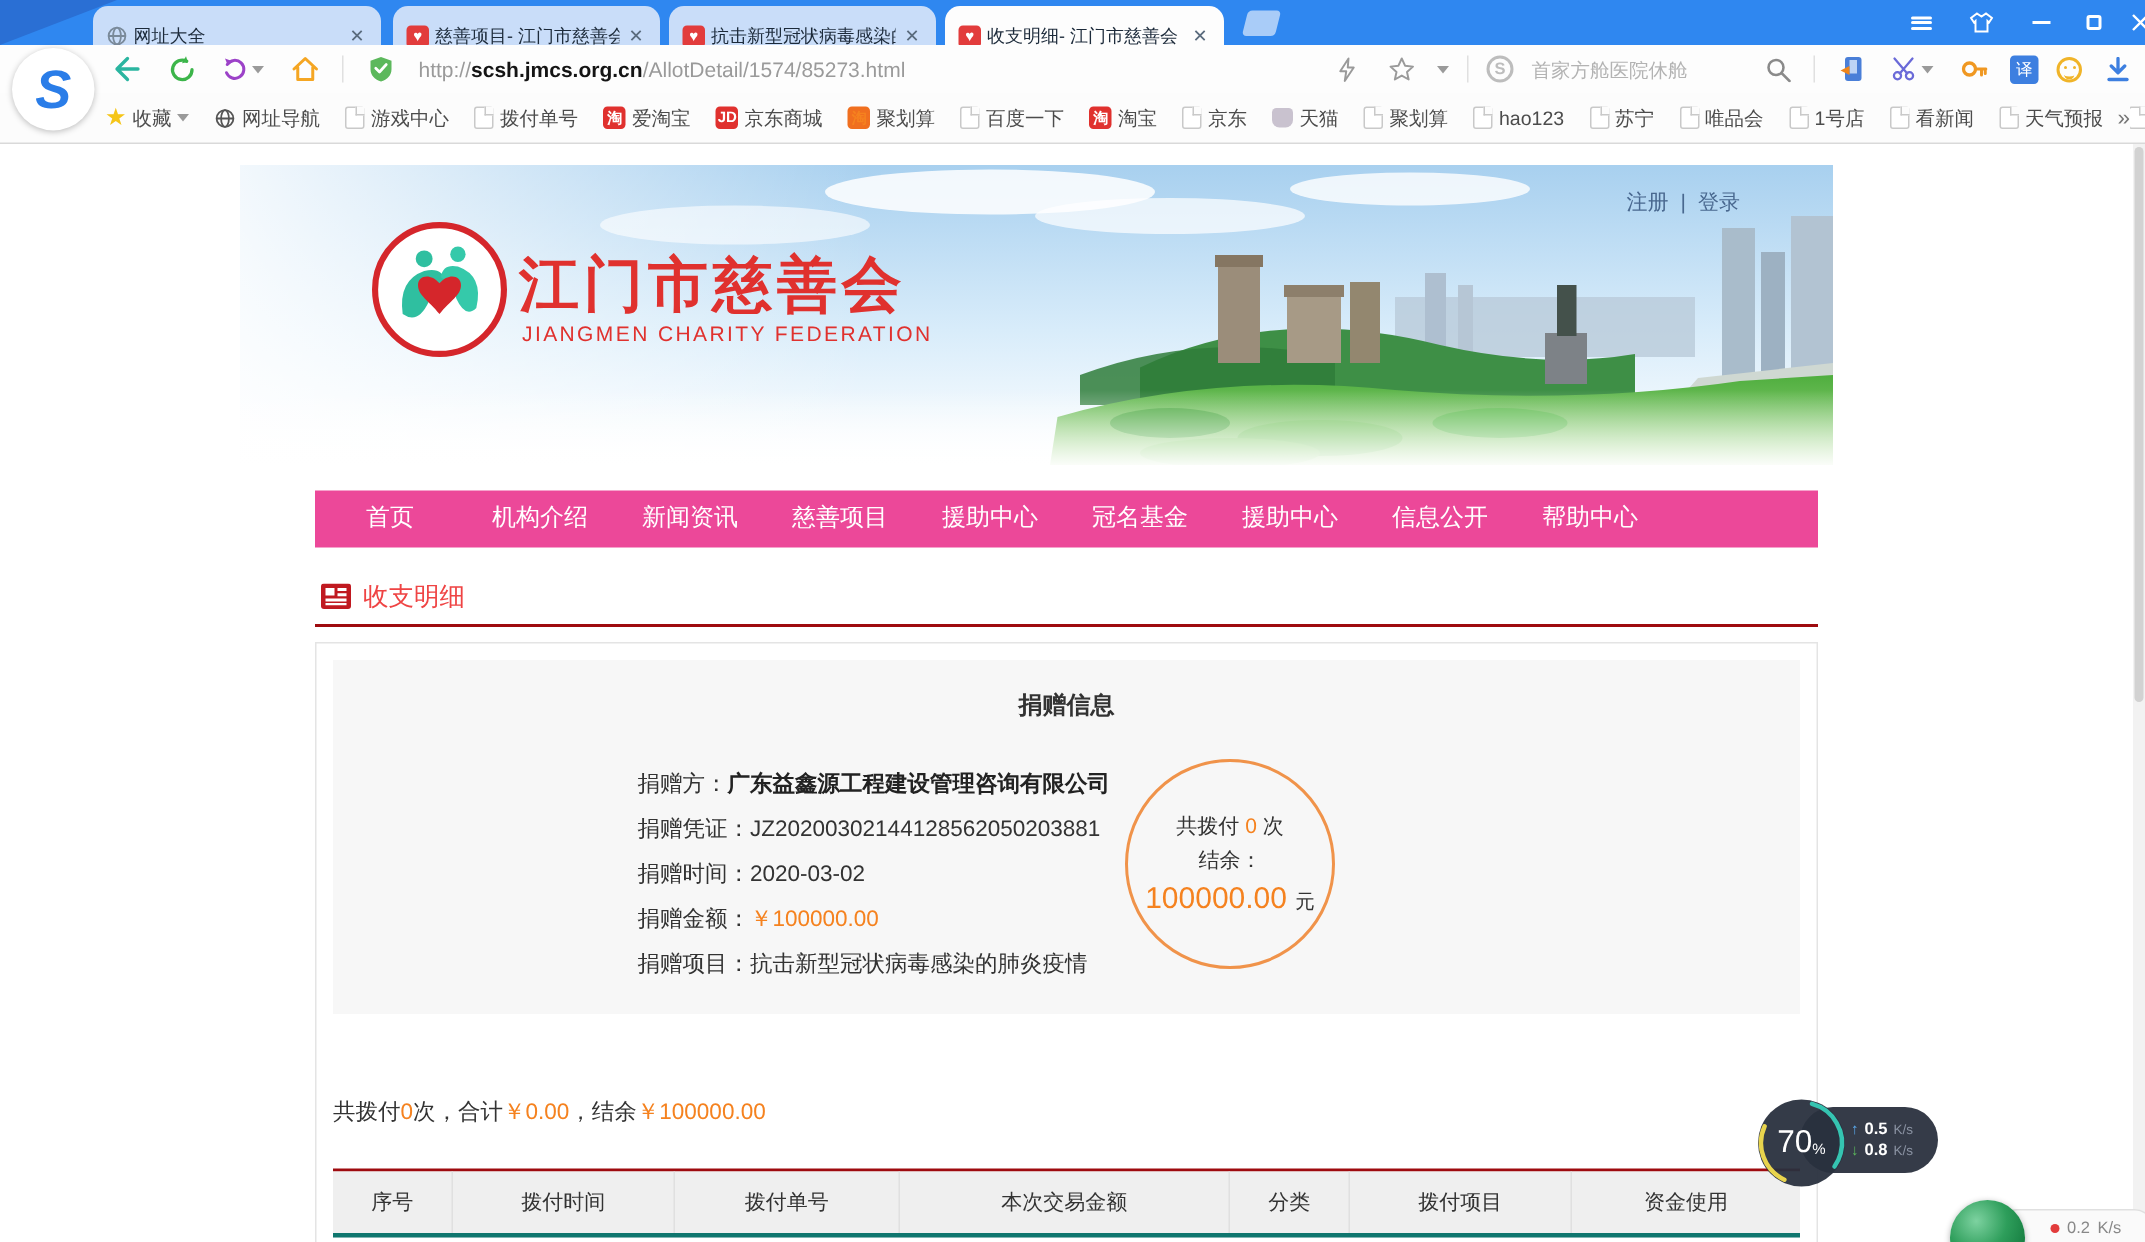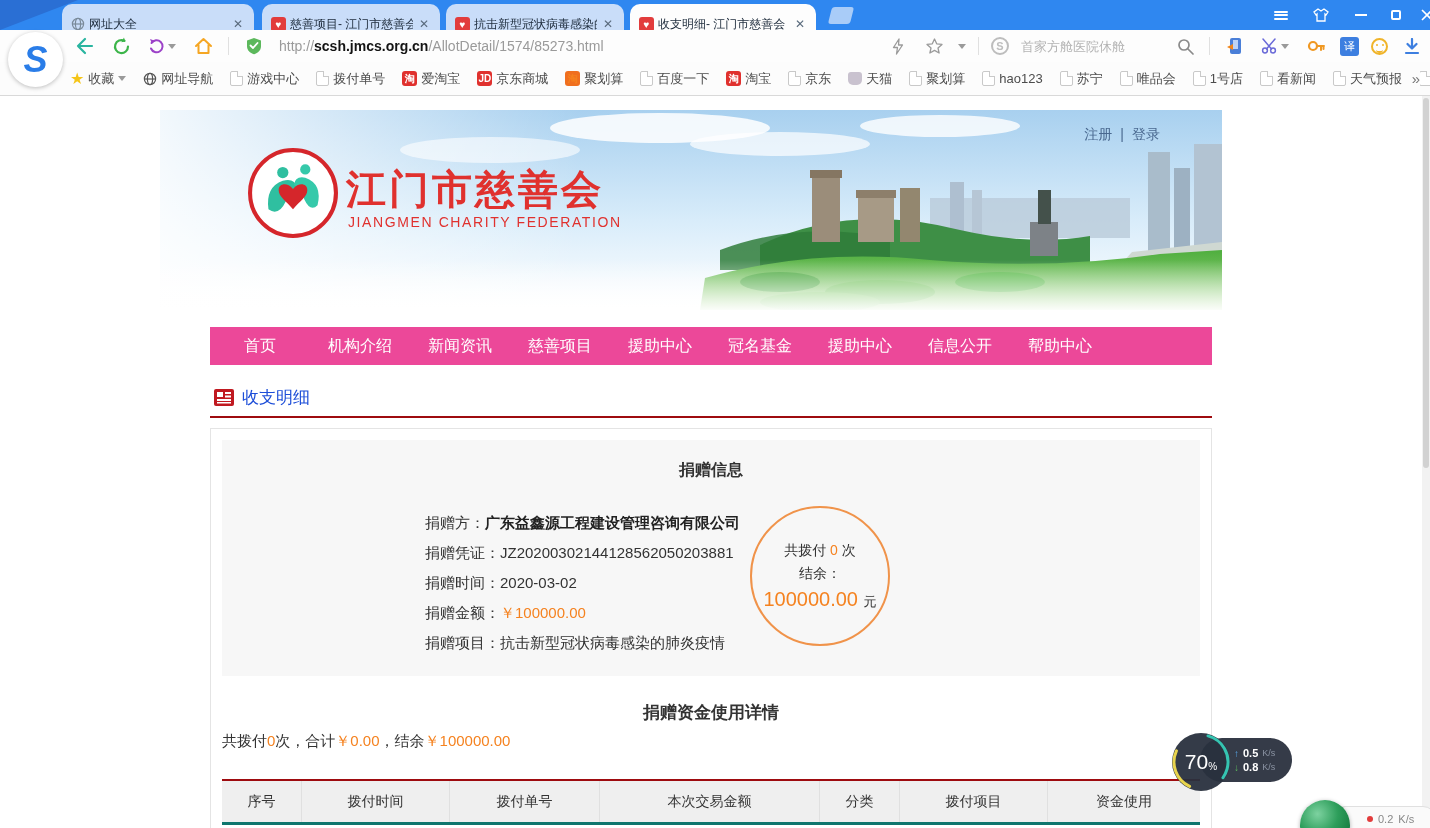--- a/index.html
+++ b/index.html
@@ -69,21 +69,21 @@
   .thumb{margin:2px 1px;width:6px;height:370px;background:#d2d2d2;border-radius:3px;}
   .banner{position:absolute;left:160px;top:14px;width:1062px;height:200px;overflow:hidden;}
   .badge{position:absolute;left:88px;top:38px;width:90px;height:90px;}
   .brand-t{position:absolute;left:186px;top:52px;font-size:40px;font-weight:bold;color:#e0312e;
            letter-spacing:3px;white-space:nowrap;}
   .brand-s{position:absolute;left:188px;top:104px;font-size:14px;color:#e0312e;letter-spacing:1.6px;}
   .auth{position:absolute;right:62px;top:16px;font-size:14px;color:#49688f;display:flex;gap:8px;}
   .mainnav{position:absolute;left:210px;top:231px;width:1002px;height:38px;background:#ec4899;display:flex;}
   .nav-item{width:100px;text-align:center;line-height:38px;color:#fff;font-size:16px;cursor:default;}
   .sec-icon{position:absolute;left:214px;top:293px;}
-  .sec-text{position:absolute;left:242px;top:290px;font-size:17px;color:#1d4ed8;}
+  .sec-text{position:absolute;left:242px;top:290px;font-size:17px;color:#ef4444;}
   .redline{position:absolute;left:210px;top:320px;width:1002px;height:2px;background:#9e0b0f;}
   .container{position:absolute;left:210px;top:332px;width:1002px;height:470px;
              border:1px solid #e4e4e4;background:#fff;}
   .graybox{position:absolute;left:11px;top:11px;width:978px;height:236px;background:#f7f7f7;}
   .don-title{position:absolute;left:0;top:20px;width:100%;text-align:center;font-size:16px;
              font-weight:bold;color:#333;}
   .don-rows{position:absolute;left:203px;top:68px;font-size:15px;}
   .don-row{height:30px;line-height:30px;white-space:nowrap;}
   .bold{font-weight:bold;color:#222;text-align:right;}
   .orange{color:#f5821f;}
@@ -460,21 +460,20 @@
           <div class="don-row"><span>捐赠金额：</span><span class="orange">￥100000.00</span></div>
           <div class="don-row"><span>捐赠项目：</span><span>抗击新型冠状病毒感染的肺炎疫情</span></div>
         </div>
         <div class="circle">
           <div><span>共拨付</span> <span class="orange">0</span> <span>次</span></div>
           <div>结余：</div>
           <div class="circ-amt"><span class="orange">100000.00</span> <span class="unit">元</span></div>
         </div>
       </div>
 
-      <div class="usage-title">捐赠资金使用详情</div>
       <div class="summary">
         <span>共拨付</span><span class="orange">0</span><span>次，合计</span><span class="orange">￥0.00</span><span>，结余</span><span class="orange">￥100000.00</span>
       </div>
 
       <div class="dtable">
         <div class="thead">
           <div class="th" style="width:80px;">序号</div>
           <div class="th" style="width:148px;text-align:center;">拨付时间</div>
           <div class="th" style="width:150px;">拨付单号</div>
           <div class="th" style="width:220px;">本次交易金额</div>

